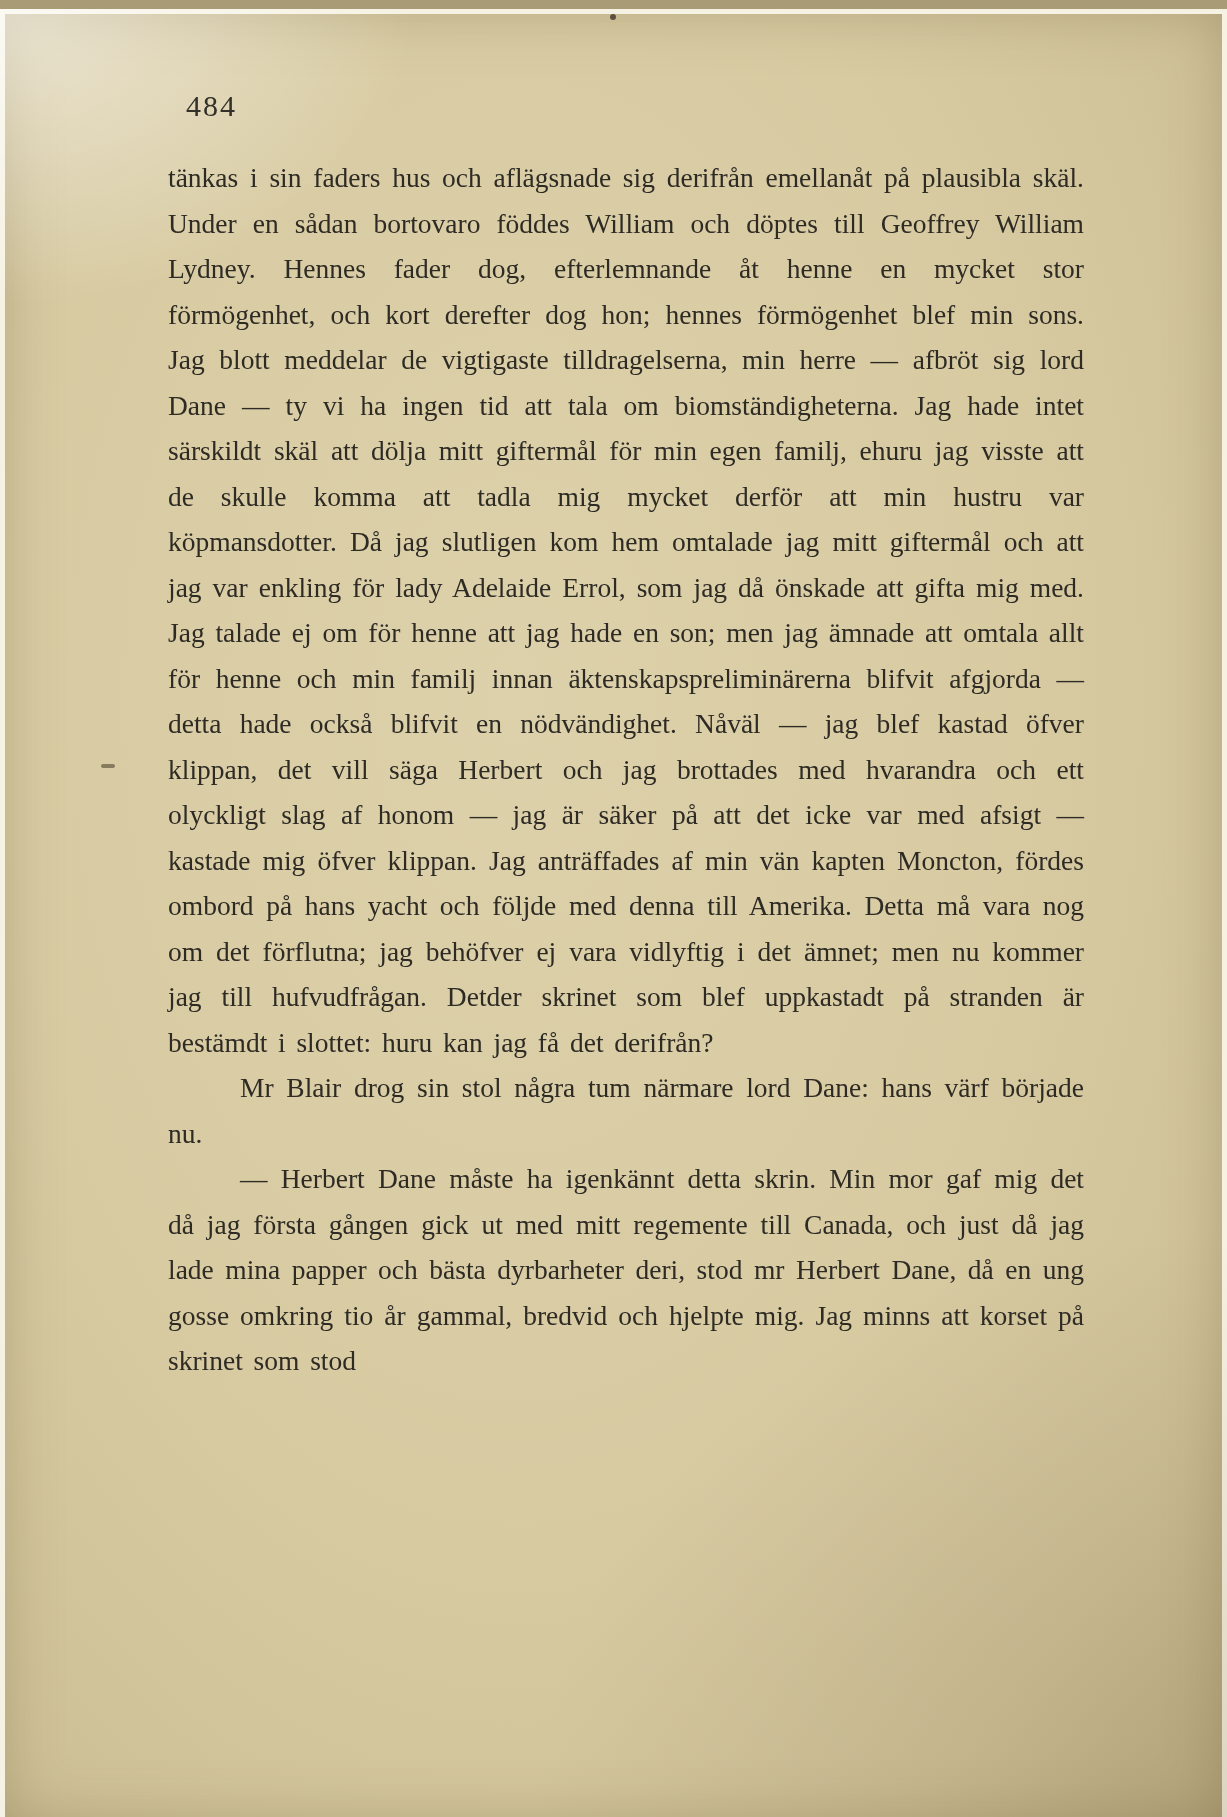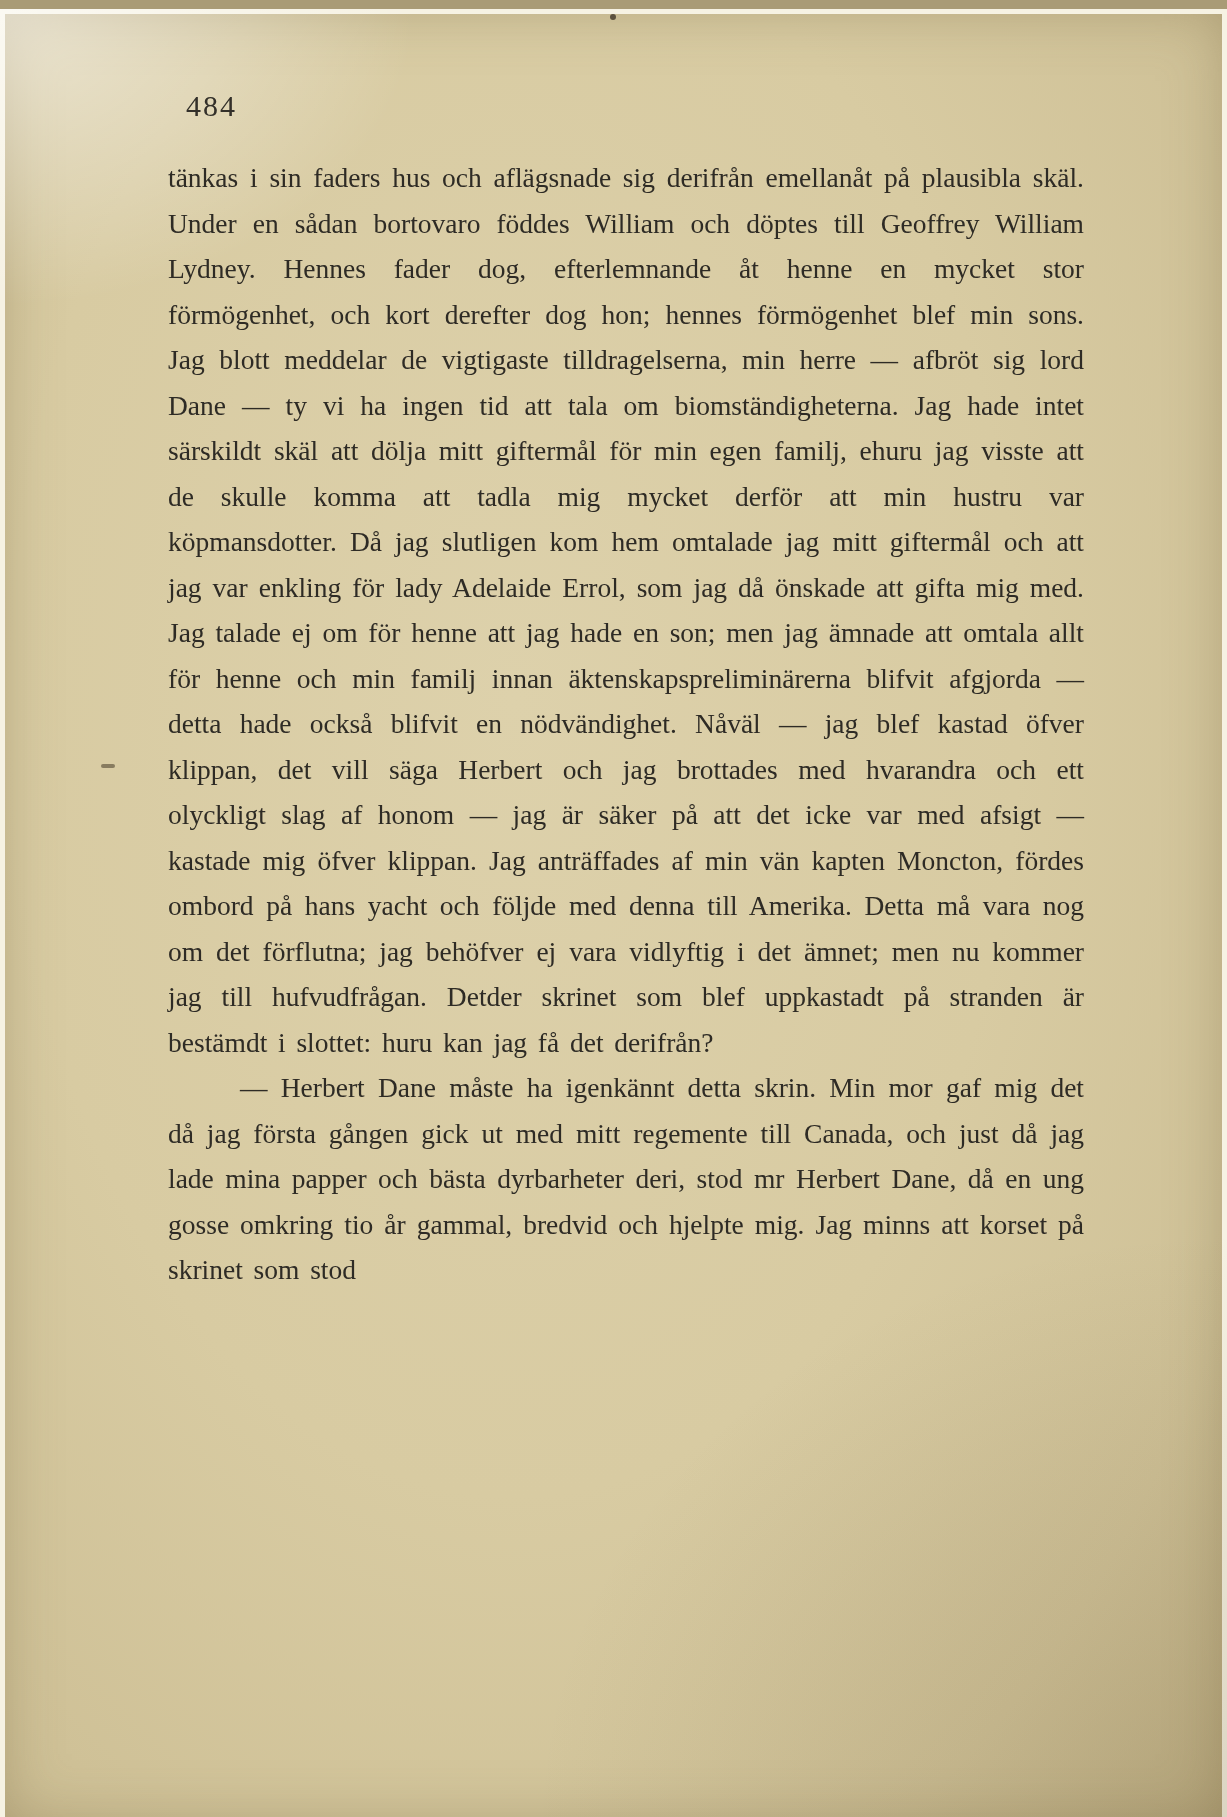--- a/index.html
+++ b/index.html
@@ -77,19 +77,20 @@
 </style>
 </head>
 <body>
 
 <div class="paper">
 
   <div class="page-number">484</div>
 
   <div class="text-block">
       <p class="">tänkas i sin faders hus och aflägsnade sig derifrån emellanåt på plausibla skäl. Under en sådan bortovaro föddes William och döptes till Geoffrey William Lydney. Hennes fader dog, efterlemnande åt henne en mycket stor förmögenhet, och kort derefter dog hon; hennes förmögenhet blef min sons. Jag blott meddelar de vigtigaste tilldragelserna, min herre — afbröt sig lord Dane — ty vi ha ingen tid att tala om biomständigheterna. Jag hade intet särskildt skäl att dölja mitt giftermål för min egen familj, ehuru jag visste att de skulle komma att tadla mig mycket derför att min hustru var köpmansdotter. Då jag slutligen kom hem omtalade jag mitt giftermål och att jag var enkling för lady Adelaide Errol, som jag då önskade att gifta mig med. Jag talade ej om för henne att jag hade en son; men jag ämnade att omtala allt för henne och min familj innan äktenskapspreliminärerna blifvit afgjorda — detta hade också blifvit en nödvändighet. Nåväl — jag blef kastad öfver klippan, det vill säga Herbert och jag brottades med hvarandra och ett olyckligt slag af honom — jag är säker på att det icke var med afsigt — kastade mig öfver klippan. Jag anträffades af min vän kapten Moncton, fördes ombord på hans yacht och följde med denna till Amerika. Detta må vara nog om det förflutna; jag behöfver ej vara vidlyftig i det ämnet; men nu kommer jag till hufvudfrågan. Detder skrinet som blef uppkastadt på stranden är bestämdt i slottet: huru kan jag få det derifrån?</p>
+      <p class="indent">Mr Blair drog sin stol några tum närmare lord Dane: hans värf började nu.</p>
       <p class="indent">— Herbert Dane måste ha igenkännt detta skrin. Min mor gaf mig det då jag första gången gick ut med mitt regemente till Canada, och just då jag lade mina papper och bästa dyrbarheter deri, stod mr Herbert Dane, då en ung gosse omkring tio år gammal, bredvid och hjelpte mig. Jag minns att korset på skrinet som stod</p>
     </div>
 
   <div class="speck" style="left:610px; top:5px; width:6px; height:6px;"></div>
   <div class="speck dash" style="left:101px; top:755px; width:14px; height:4px;"></div>
 
 </div>
 
 </body></html>

